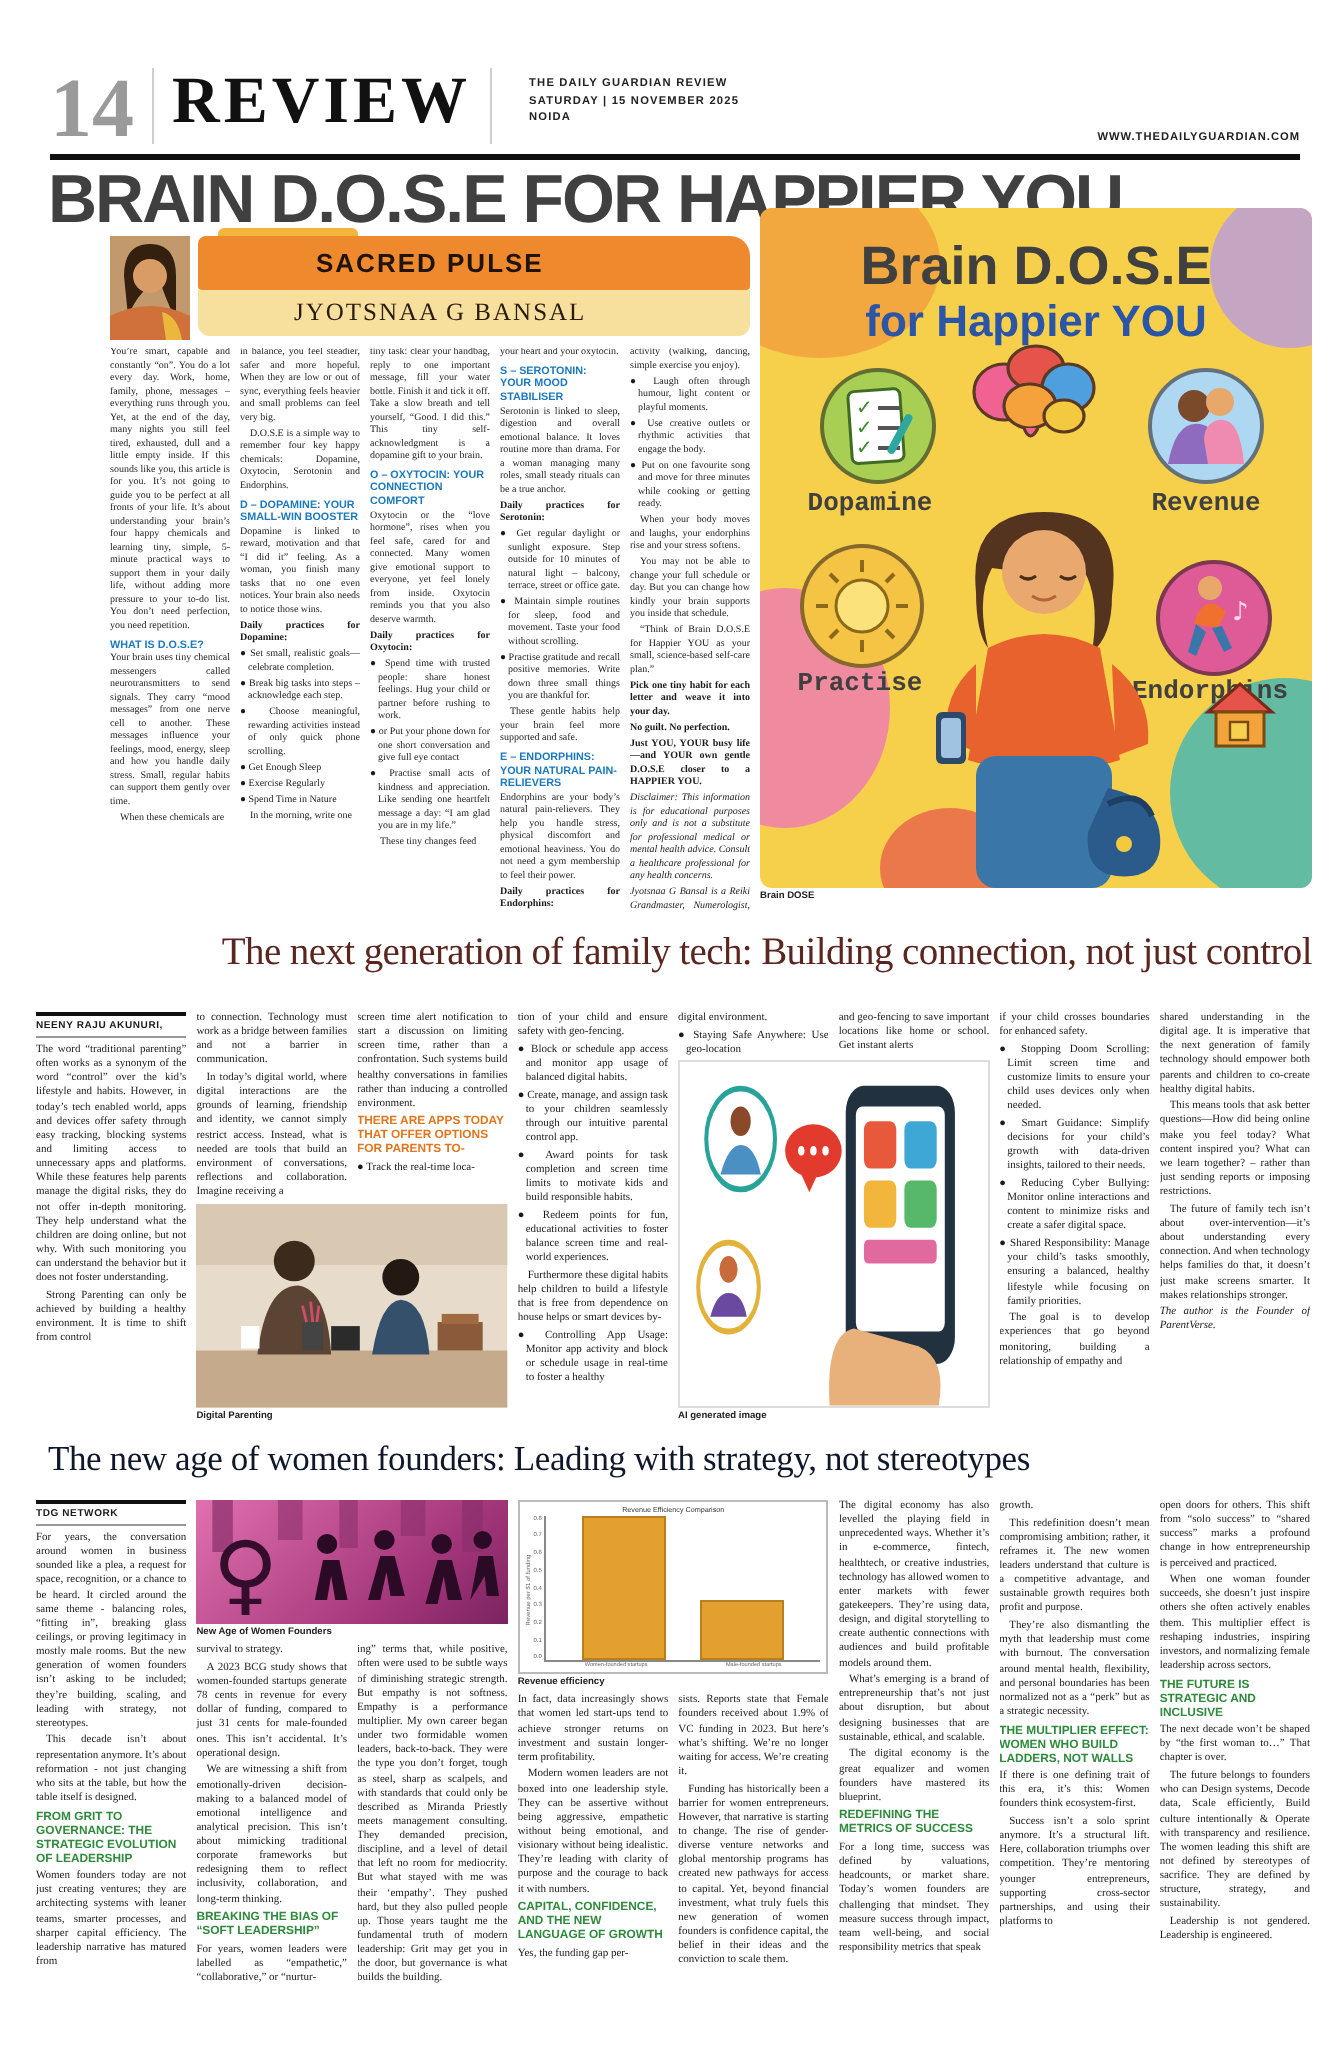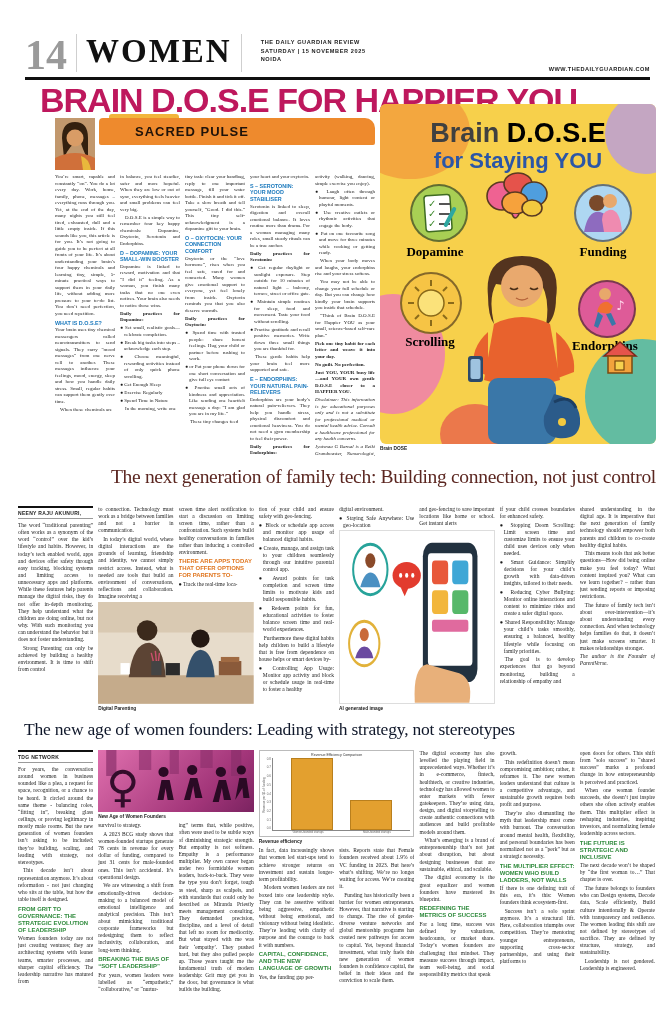--- a/index.html
+++ b/index.html
@@ -10,29 +10,29 @@
   .pageno{font-family:"Liberation Serif",serif;font-size:42px;font-weight:bold;color:#9a9a9a;line-height:1;}
   .mast-div{width:1px;background:#cfcfcf;height:38px;margin:0 9px;}
   .section-name{font-family:"Liberation Serif",serif;font-size:33px;letter-spacing:2px;color:#111;line-height:1.05;font-weight:600;}
   .mast-info{margin-left:10px;padding-top:4px;font-family:"Liberation Sans",sans-serif;
              font-size:5.6px;font-weight:bold;letter-spacing:.6px;color:#222;line-height:1.55;}
   .mast-url{position:absolute;top:66px;right:22px;font-family:"Liberation Sans",sans-serif;
             font-size:5.6px;font-weight:bold;letter-spacing:.5px;color:#222;}
   .mast-rule{position:absolute;top:77px;left:25px;right:22px;height:3px;background:#101010;}
   
   .h1{position:absolute;top:83px;left:24px;font-family:"Liberation Sans",sans-serif;
-      font-size:34px;font-weight:800;letter-spacing:-1px;color:#be185d;line-height:1;margin-left:16px;}
+      font-size:34px;font-weight:800;letter-spacing:-1px;color:#404040;line-height:1;}
   
   .art1{position:absolute;top:118px;left:55px;width:320px;height:340px;}
   .a1-top{display:flex;height:52px;margin-bottom:4px;}
   .a1-photo{width:40px;height:52px;flex:none;overflow:hidden;background:#caa57d;}
   .kicker{flex:1;margin-left:4px;position:relative;}
   .kicker:before{content:"";position:absolute;top:-4px;left:10px;width:70px;height:12px;background:#f2b63c;border-radius:3px;}
   .kick-main{position:relative;height:27px;background:#ee8a2d;border-radius:4px 10px 2px 2px;
-             display:flex;align-items:center;padding-left:36px;
+             display:flex;align-items:center;padding-left:59px;
              font-family:"Liberation Sans",sans-serif;font-weight:800;font-size:13px;letter-spacing:1px;color:#20130a;}
   .kick-sub{position:relative;height:23px;background:#f7df9e;border-radius:0 0 6px 6px;
             display:flex;align-items:center;padding-left:48px;
             font-family:"Liberation Serif",serif;font-size:12.5px;letter-spacing:1px;color:#2a1c10;}
   .a1-cols{display:flex;gap:5px;height:282px;overflow:hidden;font-size:5px;line-height:1.3;}
   
   .col{flex:1;overflow:hidden;text-align:justify;}
   .blk{margin:0 0 1.5px;}
   .blk.p{text-indent:5px;}
   .blk.h{font-family:"Liberation Sans",sans-serif;font-weight:bold;color:var(--sub);
@@ -44,24 +44,24 @@
   .art2-body{--sub:#e0761f;}
   .art3-body{--sub:#2f8a3c;}
   .byline{border-top:2px solid #111;border-bottom:.5px solid #9a9a9a;padding:1.5px 0 2px;margin-bottom:3px;
           font-family:"Liberation Sans",sans-serif;font-weight:bold;font-size:5px;letter-spacing:.3px;text-align:left;}
   
   .poster-fig{position:absolute;top:104px;left:380px;width:276px;}
   .poster{position:relative;width:276px;height:340px;background:#f7d04b;border-radius:6px;overflow:hidden;}
   .blob{position:absolute;border-radius:50%;}
   .pt{position:absolute;width:100%;text-align:center;font-family:"Liberation Sans",sans-serif;font-weight:800;}
   .pt1{top:14px;font-size:27px;}
-  .pt1 .w1{color:#404040;} .pt1 .w2{color:#000000;}
+  .pt1 .w1{color:#404040;} .pt1 .w2{color:#404040;}
   .pt2{top:44px;font-size:22px;color:#2b56a7;}
   .picon{position:absolute;border-radius:50%;border:2px solid rgba(40,30,20,.55);}
-  .plabel{position:absolute;font-family:Liberation Serif, serif;font-weight:bold;font-size:13px;color:#000000;text-align:center;width:90px;}
+  .plabel{position:absolute;font-family:Liberation Mono, monospace;font-weight:bold;font-size:13px;color:#404040;text-align:center;width:90px;}
   .caption{font-family:"Liberation Sans",sans-serif;font-weight:bold;font-size:4.8px;color:#222;margin-top:2px;text-align:left;}
   
   .h2{position:absolute;top:466px;left:24px;width:632px;font-family:"Liberation Serif",serif;
       font-size:19.5px;letter-spacing:-.3px;color:#5b2620;white-space:nowrap;overflow:hidden;text-align:right;}
   .h3{position:absolute;top:719px;left:24px;width:632px;font-family:"Liberation Serif",serif;
       font-size:17.5px;letter-spacing:-.2px;color:#0f172a;white-space:nowrap;overflow:hidden;}
   
   .art2-body{position:absolute;top:506px;left:18px;width:637px;height:206px;display:flex;gap:5px;
              font-size:5.5px;line-height:1.3;overflow:hidden;}
   .art3-body{position:absolute;top:750px;left:18px;width:637px;height:268px;display:flex;gap:5px;
@@ -84,21 +84,21 @@
   .c-xrow{display:flex;justify-content:space-around;font-size:2.8px;color:#666;font-family:"Liberation Sans",sans-serif;padding-left:10px;}
 </style>
 </head>
 <body>
 
 <div class="page">
 
   <div class="masthead">
     <div class="pageno">14</div>
     <div class="mast-div"></div>
-    <div class="section-name">WOMEN</div>
+    <div class="section-name">REVIEW</div>
     <div class="mast-div"></div>
     <div class="mast-info">
       <div>THE DAILY GUARDIAN REVIEW</div>
       <div>SATURDAY | 15 NOVEMBER 2025</div>
       <div>NOIDA</div>
     </div>
   </div>
   <div class="mast-url">WWW.THEDAILYGUARDIAN.COM</div>
   <div class="mast-rule"></div>
 
@@ -111,20 +111,21 @@
           <rect width="40" height="52" fill="#c9a076"></rect>
           <rect width="40" height="52" fill="#b58a5f" opacity=".35"></rect>
           <path d="M7 20 Q7 4 20 4 Q33 4 33 20 L33 42 Q27 30 25 22 Q15 26 9 40 Z" fill="#33200f"></path>
           <circle cx="20" cy="20" r="8.5" fill="#d99c66"></circle>
           <path d="M0 40 Q20 30 40 40 L40 52 L0 52 Z" fill="#d0703a"></path>
           <path d="M26 38 Q34 40 36 52 L28 52 Z" fill="#e9b83c"></path>
         </svg>
       </div>
       <div class="kicker">
         <div class="kick-main">SACRED PULSE</div>
+        <div class="kick-sub">JYOTSNAA G BANSAL</div>
       </div>
     </div>
     <div class="a1-cols">
       <div class="col">
           <div class="blk pf">You’re smart, capable and constantly “on”. You do a lot every day. Work, home, family, phone, messages – everything runs through you. Yet, at the end of the day, many nights you still feel tired, exhausted, dull and a little empty inside. If this sounds like you, this article is for you. It’s not going to guide you to be perfect at all fronts of your life. It’s about understanding your brain’s four happy chemicals and learning tiny, simple, 5-minute practical ways to support them in your daily life, without adding more pressure to your to-do list. You don’t need perfection, you need repetition.</div>
           <div class="blk h">WHAT IS D.O.S.E?</div>
           <div class="blk pf">Your brain uses tiny chemical messengers called neurotransmitters to send signals. They carry “mood messages” from one nerve cell to another. These messages influence your feelings, mood, energy, sleep and how you handle daily stress. Small, regular habits can support them gently over time.</div>
           <div class="blk p">When these chemicals are</div>
         </div>
       <div class="col">
@@ -185,21 +186,21 @@
     <div class="poster">
       <div class="blob" style="left:-30px;top:-20px;width:120px;height:95px;background:#f2a03d;opacity:.85"></div>
       <div class="blob" style="left:225px;top:-10px;width:80px;height:80px;background:#b79be0;opacity:.8"></div>
       <div class="blob" style="left:-40px;top:190px;width:105px;height:120px;background:#ef7fae;opacity:.85"></div>
       <div class="blob" style="left:205px;top:235px;width:115px;height:115px;background:#49b8b0;opacity:.85"></div>
       <div class="blob" style="left:60px;top:300px;width:70px;height:60px;background:#e5534b;opacity:.7"></div>
 
       <div class="pt pt1">
         <span class="w1">Brain</span>&nbsp;<span class="w2">D.O.S.E</span>
       </div>
-      <div class="pt pt2">for Staying YOU</div>
+      <div class="pt pt2">for Happier YOU</div>
 
       <div class="picon" style="left:30px;top:80px;width:54px;height:54px;background:#a8cf54">
         <svg width="54" height="54" viewBox="0 0 54 54">
             <rect x="13" y="9" width="26" height="36" rx="3" fill="#fff" stroke="#3f6b22" stroke-width="1.5" transform="rotate(-4 27 27)"></rect>
             <text x="16" y="21" font-size="10" fill="#3f8a2e" font-family="DejaVu Sans">✓</text>
             <text x="16" y="31" font-size="10" fill="#3f8a2e" font-family="DejaVu Sans">✓</text>
             <text x="16" y="41" font-size="10" fill="#3f8a2e" font-family="DejaVu Sans">✓</text>
             <rect x="27" y="17" width="11" height="2" fill="#555"></rect>
             <rect x="27" y="27" width="11" height="2" fill="#555"></rect>
             <rect x="27" y="37" width="11" height="2" fill="#555"></rect>
@@ -222,21 +223,21 @@
 
       <div class="picon" style="left:194px;top:80px;width:54px;height:54px;background:#aed7f2">
         <svg width="54" height="54" viewBox="0 0 54 54">
             <circle cx="21" cy="17" r="8" fill="#7a4a2a"></circle>
             <circle cx="34" cy="15" r="7" fill="#e8a86b"></circle>
             <path d="M8 46 Q12 24 24 26 Q30 27 32 34 L30 46 Z" fill="#8e6bbf"></path>
             <path d="M46 46 Q44 22 33 24 Q26 26 26 34 L28 46 Z" fill="#ef8bb0"></path>
           </svg>
       </div>
       <div class="plabel" style="left:10px;top:140px">Dopamine</div>
-      <div class="plabel" style="left:178px;top:140px">Funding</div>
+      <div class="plabel" style="left:178px;top:140px">Revenue</div>
 
       <div class="picon" style="left:20px;top:168px;width:58px;height:58px;background:#f6c445">
         <svg width="58" height="58" viewBox="0 0 58 58">
             <circle cx="29" cy="29" r="13" fill="#fbe27a" stroke="#8a6a1a" stroke-width="1.5"></circle>
             <g stroke="#8a6a1a" stroke-width="2">
               <line x1="29" y1="6" x2="29" y2="12"></line>
               <line x1="29" y1="46" x2="29" y2="52"></line>
               <line x1="6" y1="29" x2="12" y2="29"></line>
               <line x1="46" y1="29" x2="52" y2="29"></line>
               <line x1="13" y1="13" x2="17" y2="17"></line>
@@ -249,21 +250,21 @@
 
       <div class="picon" style="left:198px;top:176px;width:54px;height:54px;background:#de5b98">
         <svg width="54" height="54" viewBox="0 0 54 54">
             <circle cx="25" cy="12" r="6" fill="#e8a86b"></circle>
             <path d="M17 30 Q20 18 28 20 L33 24 L29 32 Z" fill="#f07030"></path>
             <path d="M18 30 L14 44 L18 46 L23 34 Z" fill="#3a77a8"></path>
             <path d="M26 32 L32 44 L36 42 L31 31 Z" fill="#3a77a8"></path>
             <text x="36" y="28" font-size="13" fill="#ffd7ea" font-family="DejaVu Sans">♪</text>
           </svg>
       </div>
-      <div class="plabel" style="left:5px;top:230px">Scrolling</div>
+      <div class="plabel" style="left:5px;top:230px">Practise</div>
       <div class="plabel" style="left:180px;top:234px">Endorphins</div>
 
       <div style="position:absolute;left:78px;top:148px;width:130px;height:192px">
         <svg width="130" height="192" viewBox="0 0 130 192">
             <path d="M30 44 Q26 4 64 4 Q104 4 98 46 Q98 66 88 74 Q93 42 80 28 Q60 36 38 32 Q30 46 36 72 Q30 64 30 44 Z" fill="#54341f"></path>
             <circle cx="64" cy="34" r="21" fill="#e9a96e"></circle>
             <path d="M52 36 q4 3 8 0 M72 36 q4 3 8 0" stroke="#4a2f18" stroke-width="1.6" fill="none"></path>
             <path d="M58 46 q6 4 12 0" stroke="#b5633a" stroke-width="1.4" fill="none"></path>
             <path d="M36 72 Q64 58 92 72 L102 128 Q64 140 26 128 Z" fill="#e8622d"></path>
             <path d="M30 80 Q12 96 16 118 L30 124 Z" fill="#e8622d"></path>

